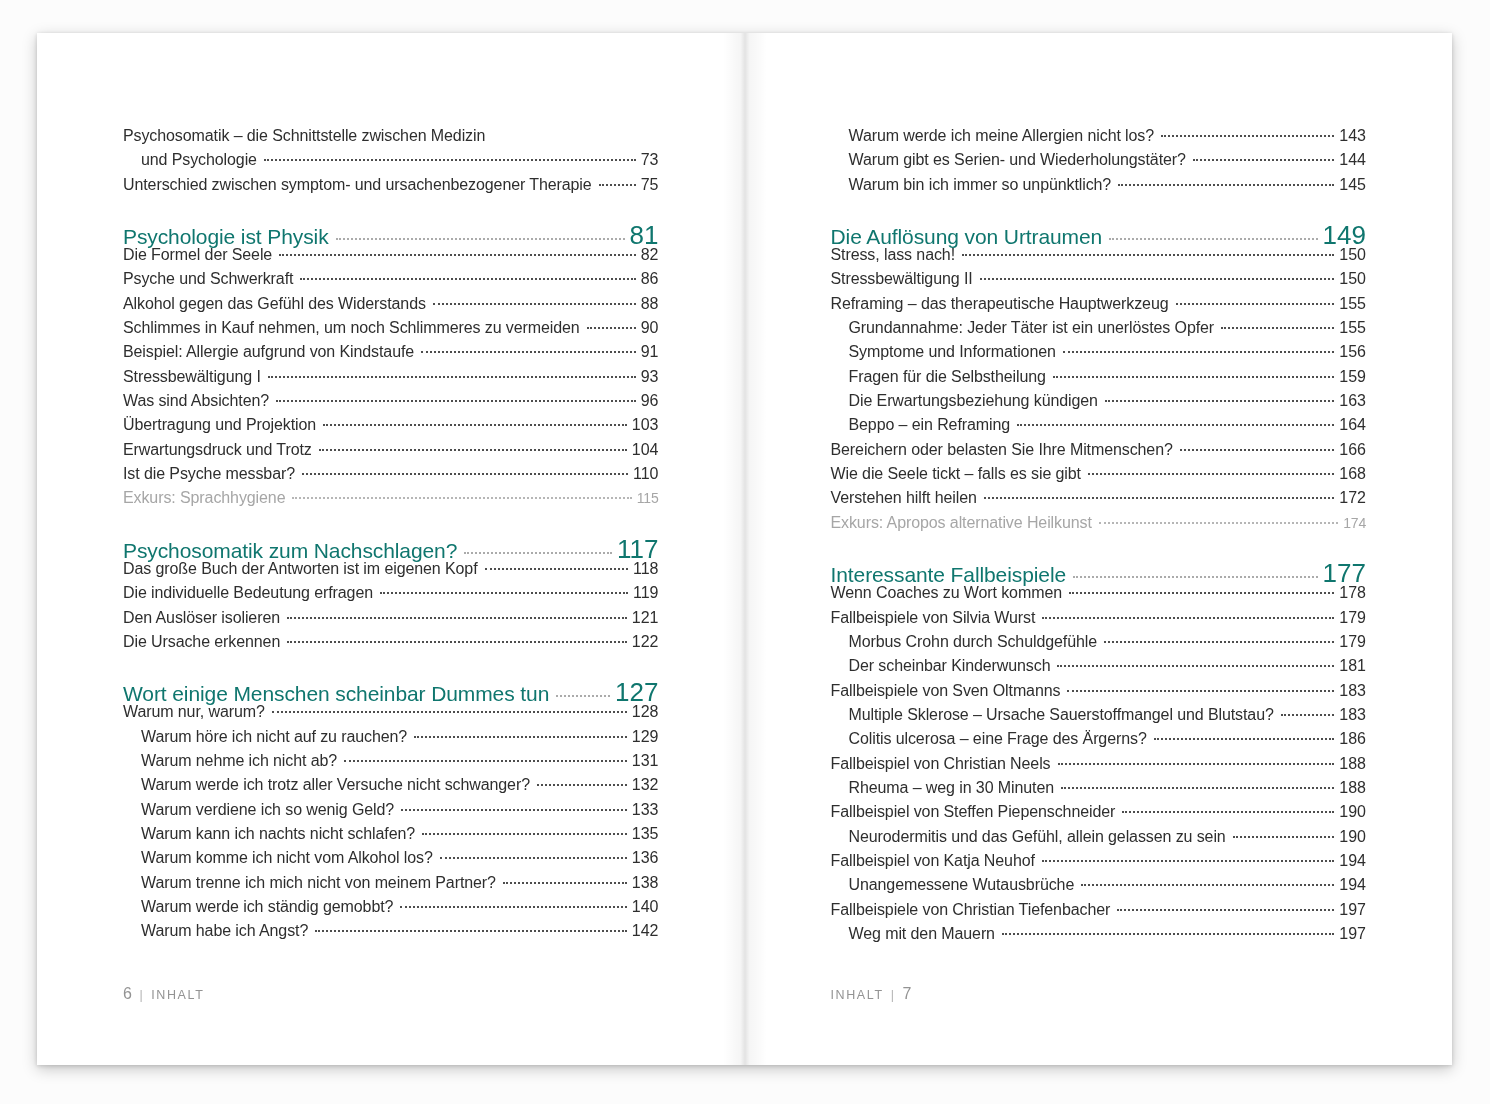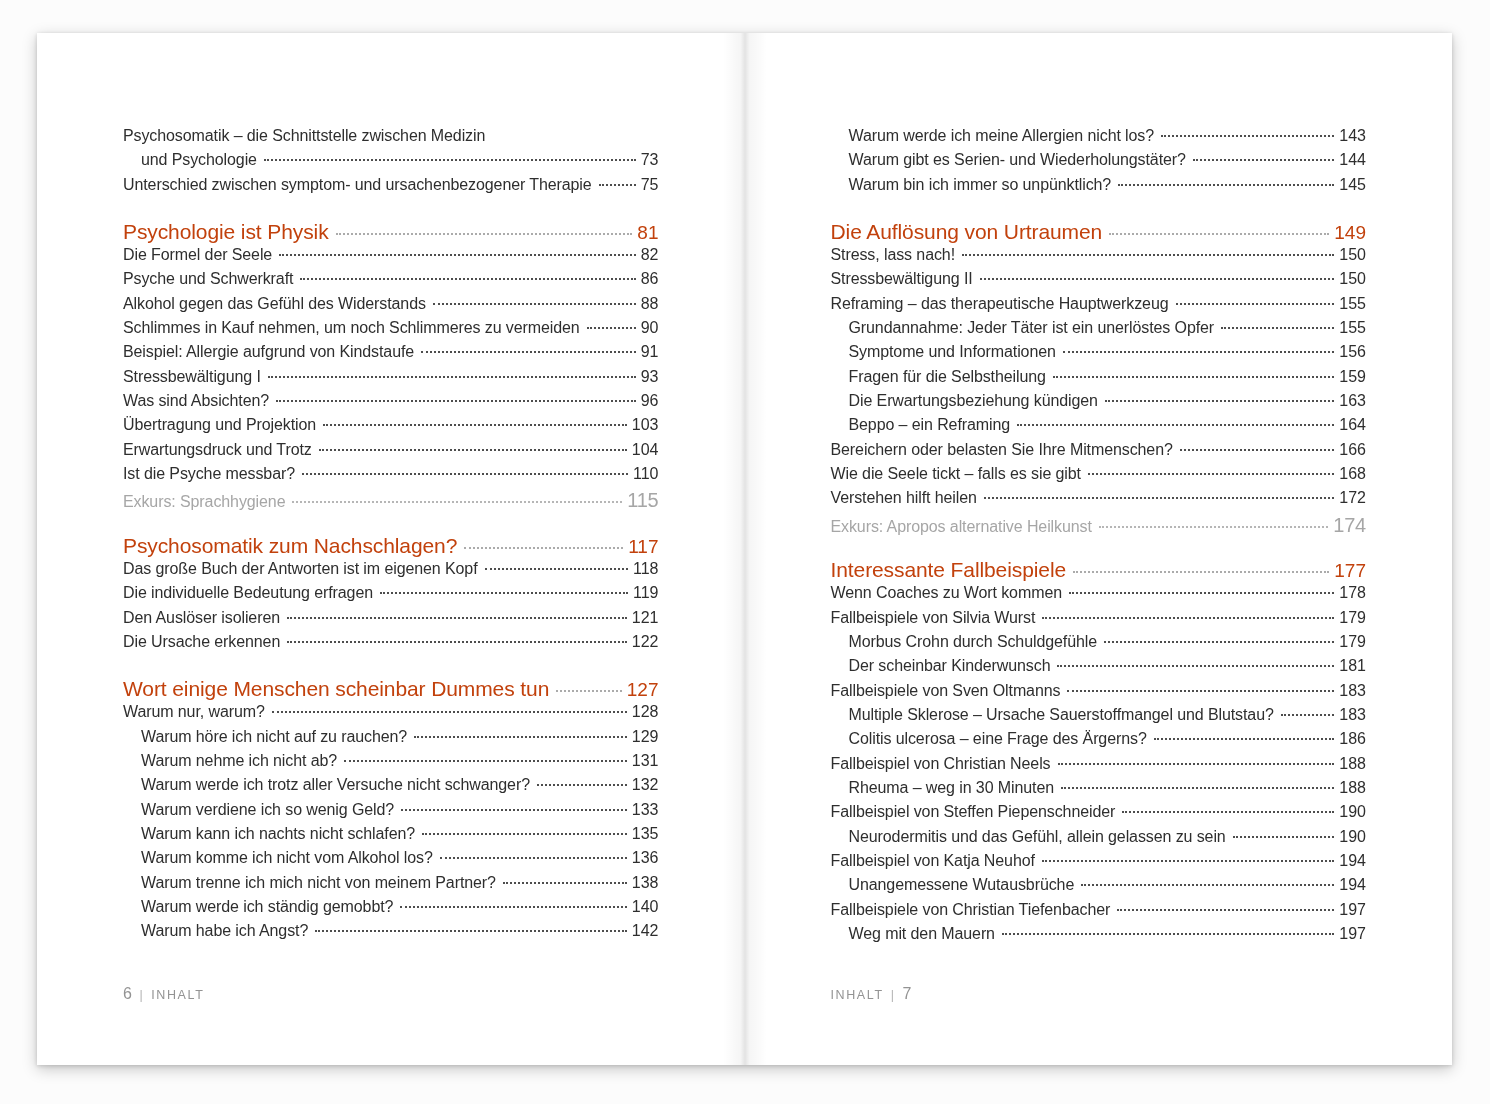--- a/index.html
+++ b/index.html
@@ -69,40 +69,40 @@
   }
   .pagenum {
     white-space: nowrap;
     flex-shrink: 0;
   }
 
   
   .row.chapter {
     height: 26px;
     margin-top: 20px;
-    color: #c2410c;
+    color: #0f766e;
     font-size: 21px;
     letter-spacing: -0.5px;
   }
   .row.chapter .leader { border-bottom-color: #ababab; }
-  .row.chapter .pagenum { font-size: 19px; letter-spacing: 0; }
+  .row.chapter .pagenum { font-size: 26px; letter-spacing: 0; }
 
   
   .row.sub .label {
     padding-left: 18px;
     text-align: right;
   }
 
   
   .row.exkurs {
     color: #a6a6a6;
     letter-spacing: -0.2px;
   }
   .row.exkurs .leader { border-bottom-color: #b6b6b6; }
-  .row.exkurs .pagenum { font-size: 20px; }
+  .row.exkurs .pagenum { font-size: 14px; }
 
   
   .row.section-cont .label { padding-left: 18px; }
 
   .footer {
     position: absolute;
     bottom: 62px;
     left: 86px;
     right: 86px;
     color: #939393;

